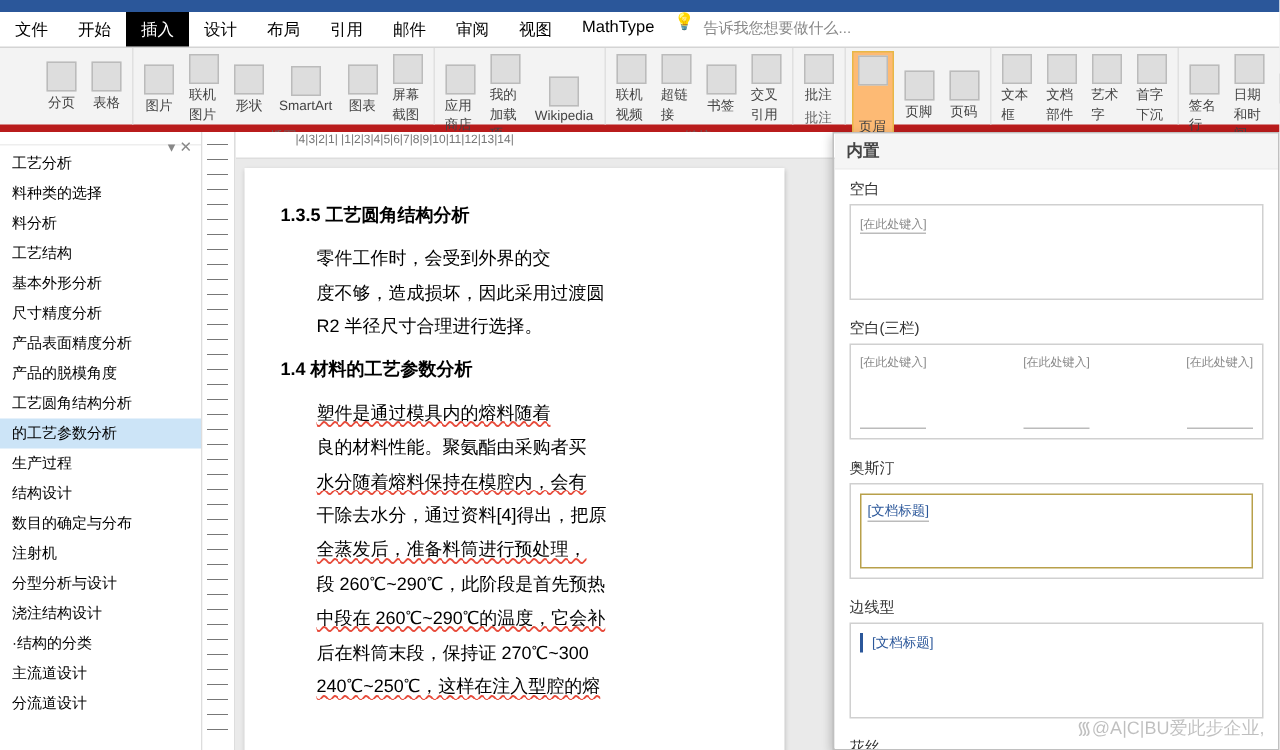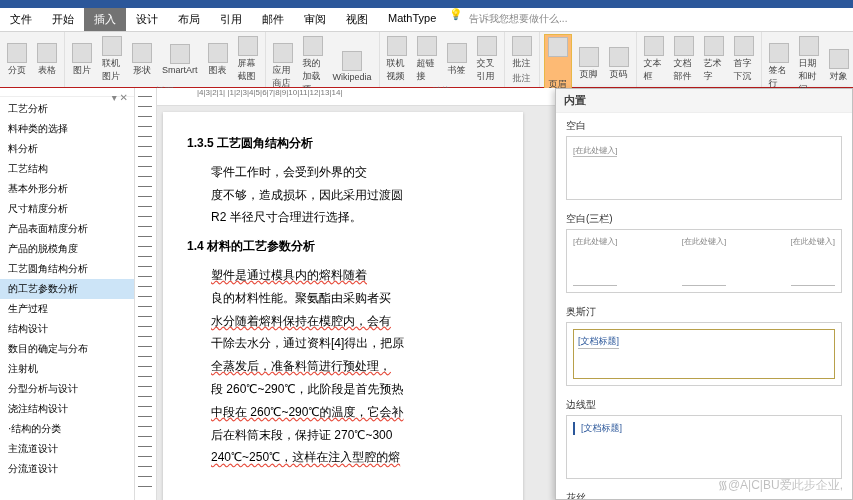--- a/index.html
+++ b/index.html
@@ -2,25 +2,25 @@
 <html><head>
 <meta charset="utf-8">
 <style>
 * { margin: 0; padding: 0; box-sizing: border-box; font-family: "Microsoft YaHei", sans-serif; }
 body { background: #f3f3f3; width: 853px; height: 500px; overflow: hidden; position: relative; }
 
 .titlebar { height: 8px; background: #2b579a; }
 
 .tabs { display: flex; background: #fff; border-bottom: 1px solid #d4d4d4; height: 24px; font-size: 11px; }
 .tab { padding: 4px 10px; cursor: pointer; }
-.tab.active { background: #737373; color: #fff; }
+.tab.active { background: #000000; color: #fff; }
 .tellme { color: #888; padding: 4px 6px; font-size: 10px; }
 .tellme-icon { color: #888; }
 
-.ribbon { display: flex; background: #f3f3f3; height: 56px; border-bottom: 1px solid #b91c1c; font-size: 10px; }
+.ribbon { display: flex; background: #f3f3f3; height: 56px; border-bottom: 5px solid #b91c1c; font-size: 10px; padding-left: 24px; }
 .rgroup { display: flex; flex-direction: column; align-items: center; border-right: 1px solid #e0e0e0; padding: 2px 4px; }
 .rgroup-items { display: flex; gap: 4px; flex: 1; align-items: center; }
 .ritem { display: flex; flex-direction: column; align-items: center; justify-content: center; padding: 2px 3px; cursor: pointer; font-size: 9px; color: #444; }
 .ritem.highlight { background: #fdba74; border: 1px solid #e8b746; gap: 20px; }
 .ritem-icon { width: 20px; height: 20px; background: #ddd; border: 1px solid #bbb; margin-bottom: 1px; }
 .rgroup-label { font-size: 9px; color: #666; }
 
 .workspace { display: flex; height: calc(500px - 88px); }
 .navpane { width: 135px; background: #fff; border-right: 1px solid #ddd; font-size: 11px; overflow: hidden; }
 .navpane-head { padding: 4px 6px; color: #666; border-bottom: 1px solid #eee; position: relative; }

